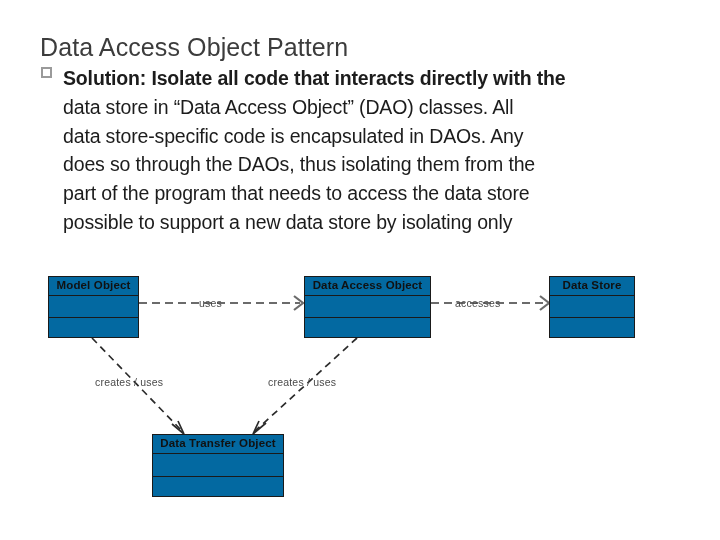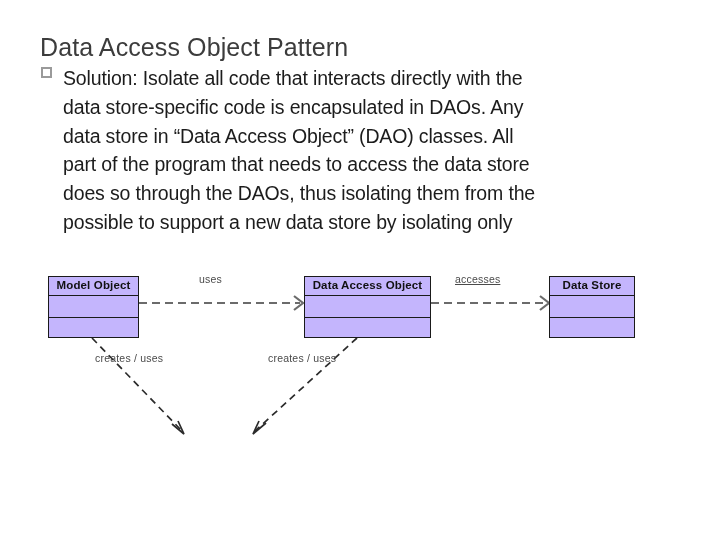--- a/index.html
+++ b/index.html
@@ -64,36 +64,37 @@
     color: #1c1c1c;
     letter-spacing: -0.15px;
     display: block;
   }
   .bullet-text .ln {
     display: block;
     white-space: nowrap;
   }
   .bullet-text .ln.first {
     margin-left: 0;
+    font-weight: bold;
   }
 
   
   #diagram {
     position: absolute;
     left: 0;
     top: 258px;
     width: 720px;
     height: 282px;
   }
   #diagram svg {
     display: block;
   }
   .uml-box {
     position: absolute;
-    background: #c4b5fd;
+    background: #0369a1;
     border: 1.6px solid #1a1a1a;
     box-sizing: border-box;
   }
   .uml-title {
     height: 18px;
     line-height: 17px;
     border-bottom: 1.6px solid #1a1a1a;
     font-size: 11.5px;
     font-weight: bold;
     color: #111111;
@@ -107,38 +108,39 @@
   }
   .uml-comp.last {
     border-bottom: none;
   }
   .edge-label {
     position: absolute;
     font-size: 10.5px;
     color: #4a4a4a;
     letter-spacing: 0.2px;
     white-space: nowrap;
+    margin-top: 24px;
   }
 </style>
 </head>
 <body>
 
 <div id="slide">
 
   <h1 id="slide-title">Data Access Object Pattern</h1>
 
   <div id="body-block">
     <div class="bullet-row">
       <span class="bullet-marker"></span>
       <span class="bullet-text">
         <span class="ln first">Solution:  Isolate all code that interacts directly with the</span>
+        <span class="ln">data store in “Data Access Object” (DAO) classes.  All</span>
         <span class="ln">data store-specific code is encapsulated in DAOs.  Any</span>
-        <span class="ln">data store in “Data Access Object” (DAO) classes.  All</span>
+        <span class="ln">does so through the DAOs, thus isolating them from the</span>
         <span class="ln">part of the program that needs to access the data store</span>
-        <span class="ln">does so through the DAOs, thus isolating them from the</span>
         <span class="ln">possible to support a new data store by isolating only</span>
       </span>
     </div>
   </div>
 
   <div id="diagram">
 
     <svg width="720" height="282" style="position:absolute;left:0;top:0;">
 
       <g>
@@ -173,23 +175,28 @@
       <div class="uml-comp" style="height:21px;"></div>
       <div class="uml-comp last" style="height:20px;"></div>
     </div>
 
     <div class="uml-box" style="left:304px; top:18px; width:127px; height:62px;">
       <div class="uml-title">Data Access Object</div>
       <div class="uml-comp" style="height:21px;"></div>
       <div class="uml-comp last" style="height:20px;"></div>
     </div>
 
+    <div class="uml-box" style="left:152px; top:176px; width:132px; height:63px;">
+      <div class="uml-title">Data Transfer Object</div>
+      <div class="uml-comp" style="height:22px;"></div>
+      <div class="uml-comp last" style="height:20px;"></div>
+    </div>
 
     <span class="edge-label" style="left:199px; top:15px;">uses</span>
 
-    <span class="edge-label" style="left:455px; top:15px;text-decoration:underline;">accesses</span>
+    <span class="edge-label" style="left:455px; top:15px;">accesses</span>
 
     <span class="edge-label" style="left:95px; top:94px;">creates / uses</span>
 
     <span class="edge-label" style="left:268px; top:94px;">creates / uses</span>
 
   </div>
 </div>
 
 </body></html>

